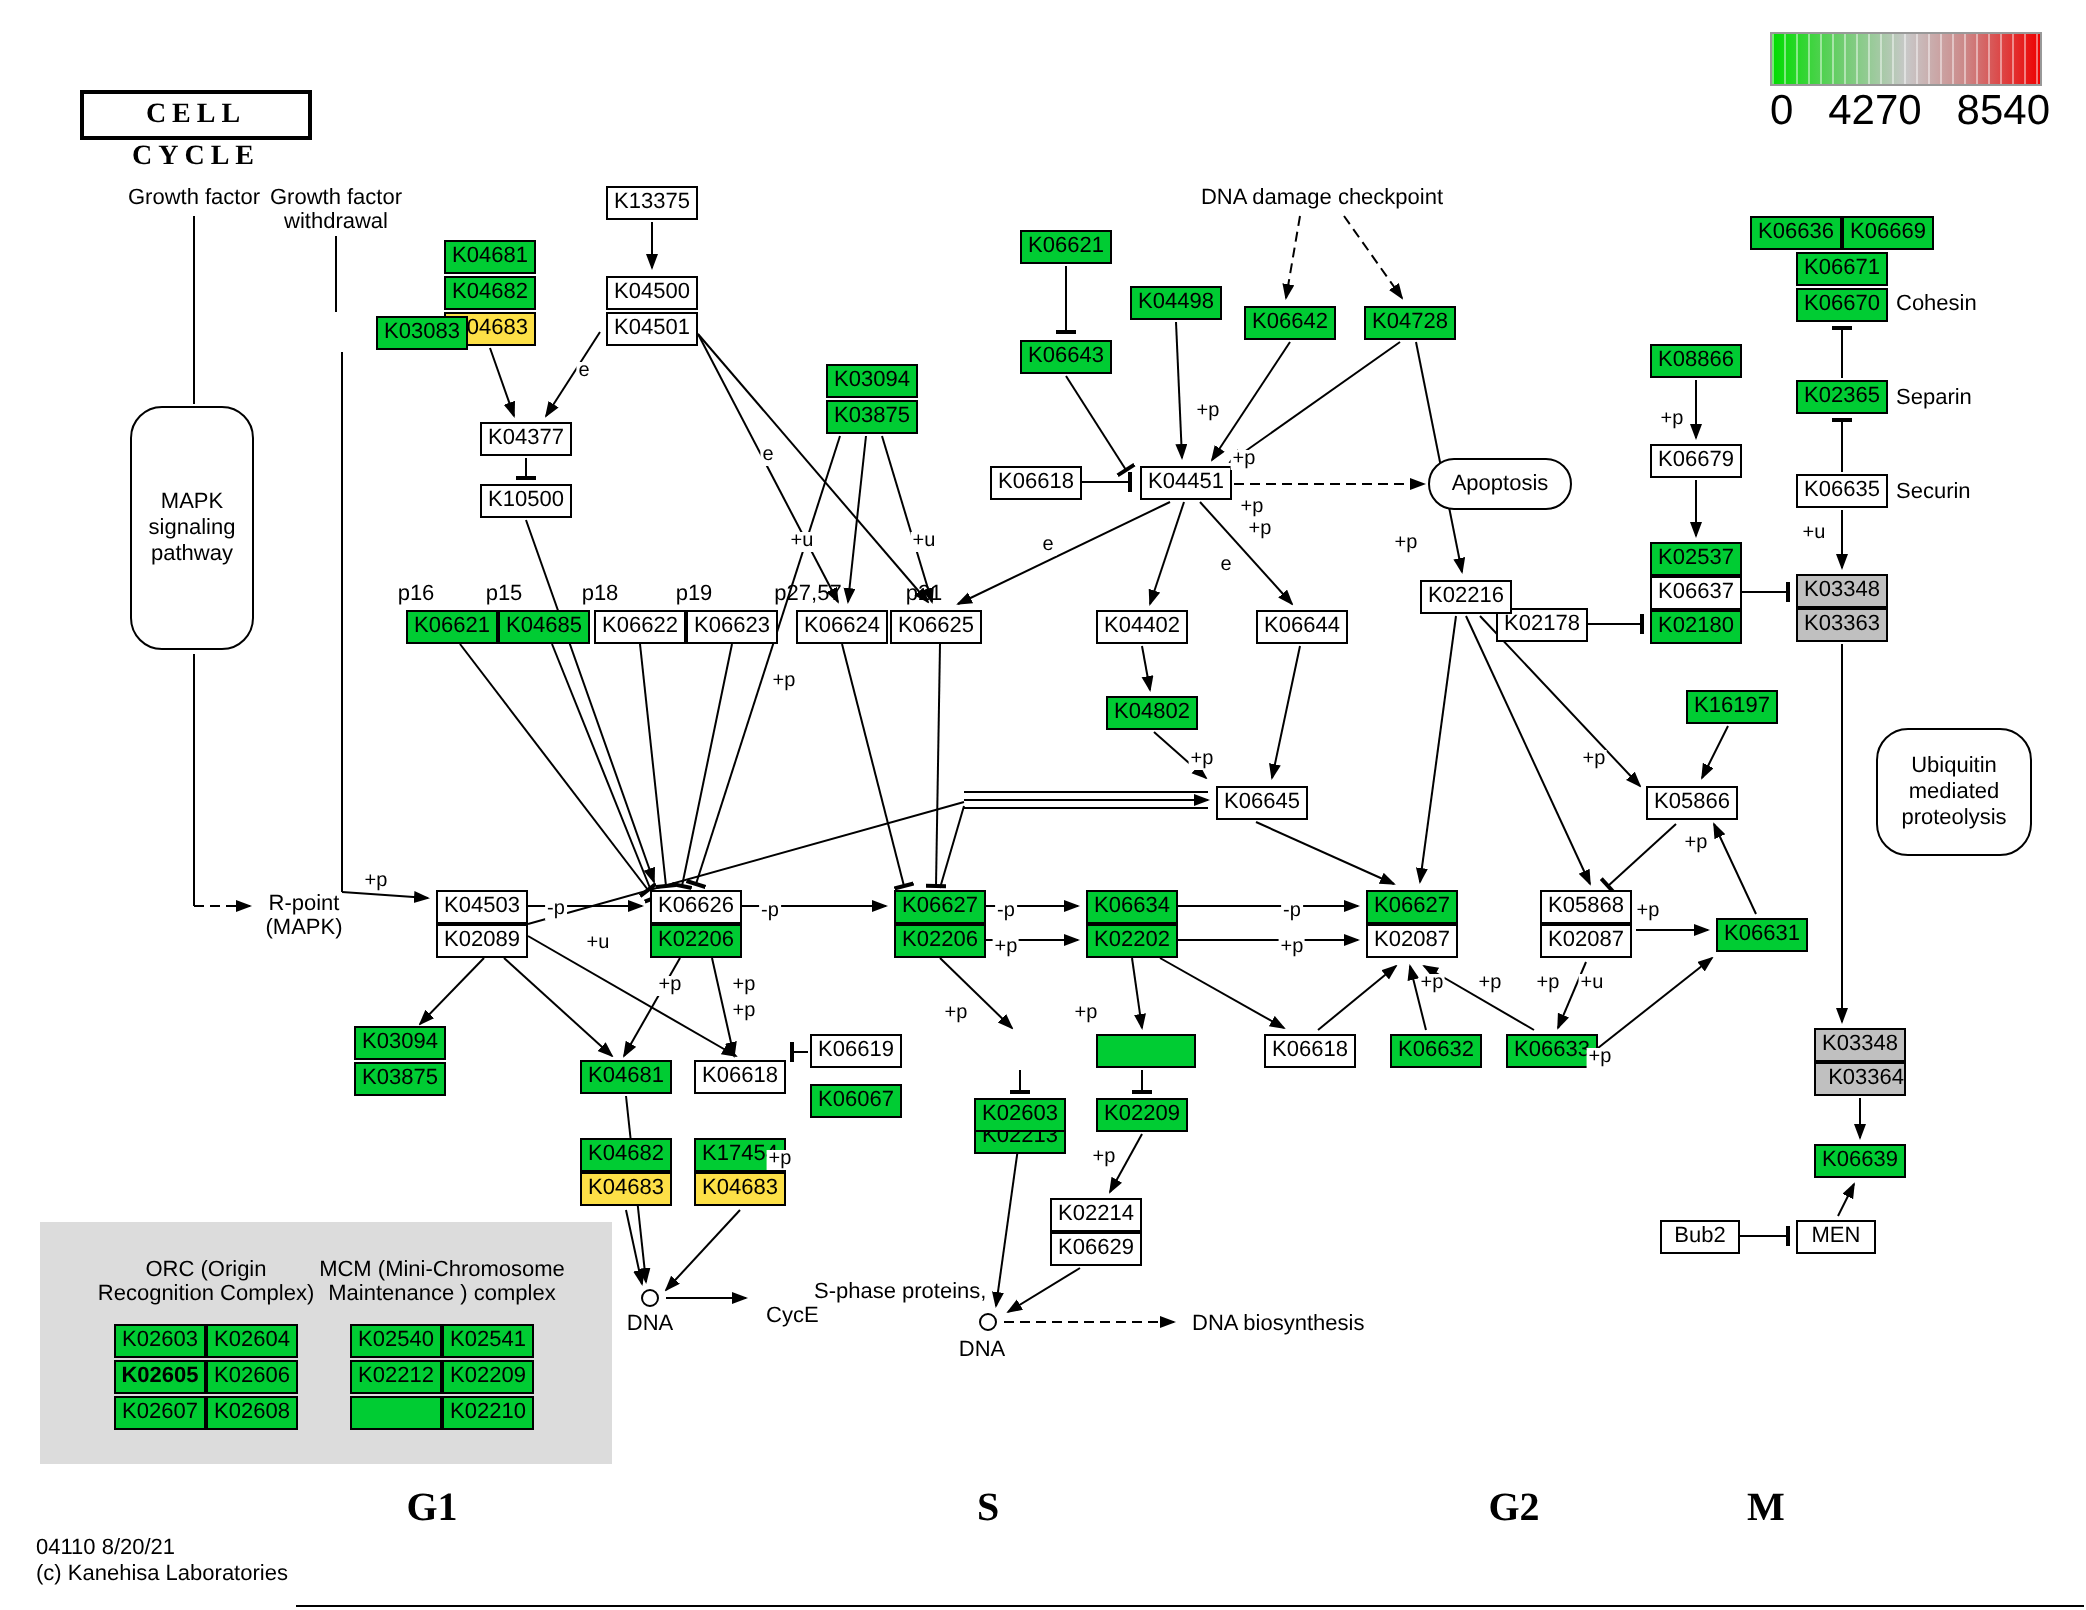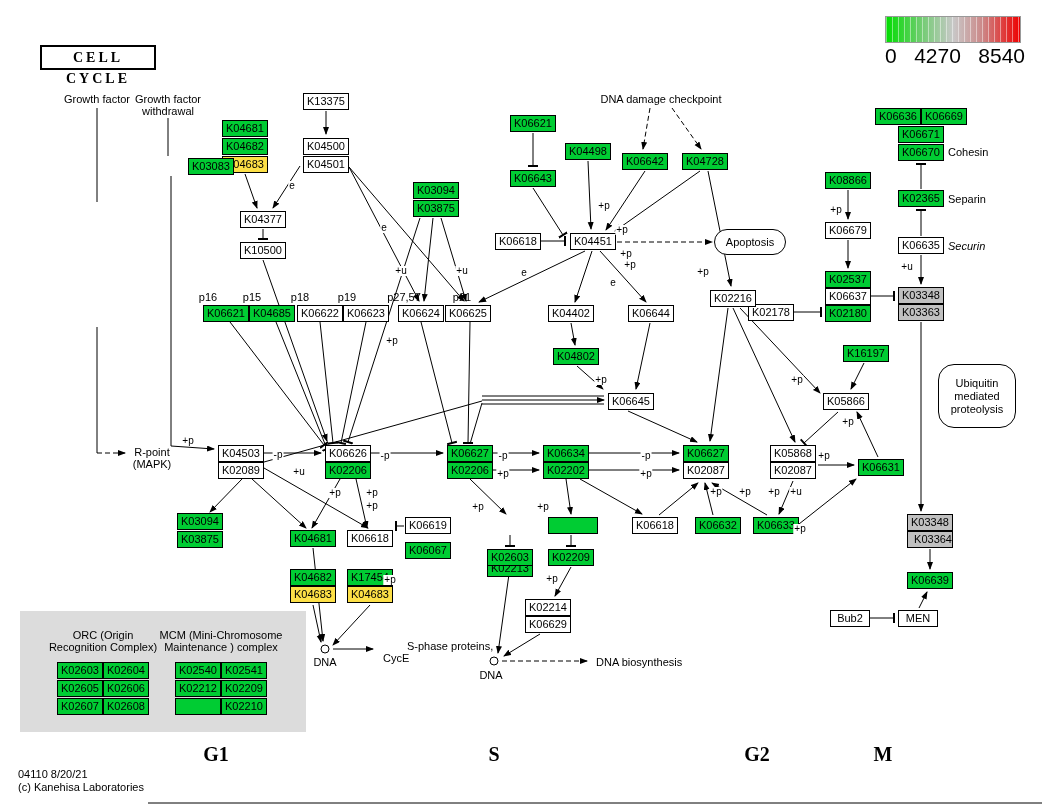--- a/index.html
+++ b/index.html
@@ -150,20 +150,25 @@
 
   <div class="legend">
     <div class="legend-bar"></div>
     <div class="legend-nums">
       <span>0</span>
       <span>4270</span>
       <span>8540</span>
     </div>
   </div>
 
+  <div class="rounded" style="left:65px;top:203px;width:62px;height:122px">
+    <span>MAPK</span>
+    <span>signaling</span>
+    <span>pathway</span>
+  </div>
 
   <div class="rounded" style="left:714px;top:229px;width:72px;height:26px">
     <span>Apoptosis</span>
   </div>
 
   <div class="rounded" style="left:938px;top:364px;width:78px;height:64px">
     <span>Ubiquitin</span>
     <span>mediated</span>
     <span>proteolysis</span>
   </div>
@@ -252,21 +257,21 @@
       <div class="node w" style="left: 525px; top: 599px;">K02214</div>
       <div class="node w" style="left: 525px; top: 616px;">K06629</div>
       <div class="node w" style="left: 830px; top: 610px; width: 40px;">Bub2</div>
       <div class="node w" style="left: 898px; top: 610px; width: 40px;">MEN</div>
       <div class="tlabel c" style="left: 97px; top: 93px;">Growth factor</div>
       <div class="tlabel c" style="left: 168px; top: 93px;">Growth factor</div>
       <div class="tlabel c" style="left: 168px; top: 105px;">withdrawal</div>
       <div class="tlabel c" style="left: 661px; top: 93px;">DNA damage checkpoint</div>
       <div class="tlabel" style="left: 948px; top: 146px;">Cohesin</div>
       <div class="tlabel" style="left: 948px; top: 193px;">Separin</div>
-      <div class="tlabel" style="left: 948px; top: 240px; font-style: italic;">Securin</div>
+      <div class="tlabel" style="left: 948px; top: 240px;">Securin</div>
       <div class="tlabel c" style="left: 208px; top: 291px;">p16</div>
       <div class="tlabel c" style="left: 252px; top: 291px;">p15</div>
       <div class="tlabel c" style="left: 300px; top: 291px;">p18</div>
       <div class="tlabel c" style="left: 347px; top: 291px;">p19</div>
       <div class="tlabel c" style="left: 404px; top: 291px;">p27,57</div>
       <div class="tlabel c" style="left: 462px; top: 291px;">p21</div>
       <div class="tlabel c" style="left: 152px; top: 446px;">R-point</div>
       <div class="tlabel c" style="left: 152px; top: 458px;">(MAPK)</div>
       <div class="tlabel c" style="left: 325px; top: 656px;">DNA</div>
       <div class="tlabel" style="left: 383px; top: 640px; margin-left: 24px;">S-phase proteins,</div>
@@ -310,21 +315,21 @@
       <div class="elabel" style="left: 552px; top: 579px;">+p</div>
       <div class="elabel" style="left: 907px; top: 267px;">+u</div>
       <div class="elabel" style="left: 836px; top: 210px;">+p</div>
       <div class="elabel" style="left: 824px; top: 456px;">+p</div>
       <div class="tlabel c phase" style="left: 216px; top: 748px;">G1</div>
       <div class="tlabel c phase" style="left: 494px; top: 748px;">S</div>
       <div class="tlabel c phase" style="left: 757px; top: 748px;">G2</div>
       <div class="tlabel c phase" style="left: 883px; top: 748px;">M</div>
       <div class="node g" style="left: 57px; top: 662px;">K02603</div>
       <div class="node g" style="left: 103px; top: 662px;">K02604</div>
-      <div class="node g" style="left: 57px; top: 680px;">K02605</div>
+      <div class="node g" style="left: 57px; top: 680px; font-weight: bold;">K02605</div>
       <div class="node g" style="left: 103px; top: 680px;">K02606</div>
       <div class="node g" style="left: 57px; top: 698px;">K02607</div>
       <div class="node g" style="left: 103px; top: 698px;">K02608</div>
       <div class="node g" style="left: 175px; top: 662px;">K02540</div>
       <div class="node g" style="left: 221px; top: 662px;">K02541</div>
       <div class="node g" style="left: 175px; top: 680px;">K02212</div>
       <div class="node g" style="left: 221px; top: 680px;">K02209</div>
       <div class="node g" style="left: 175px; top: 698px; padding-left: 44px;">K02542</div>
       <div class="node g" style="left: 221px; top: 698px;">K02210</div>
       <div class="tlabel c" style="left: 103px; top: 629px;">ORC (Origin</div>

